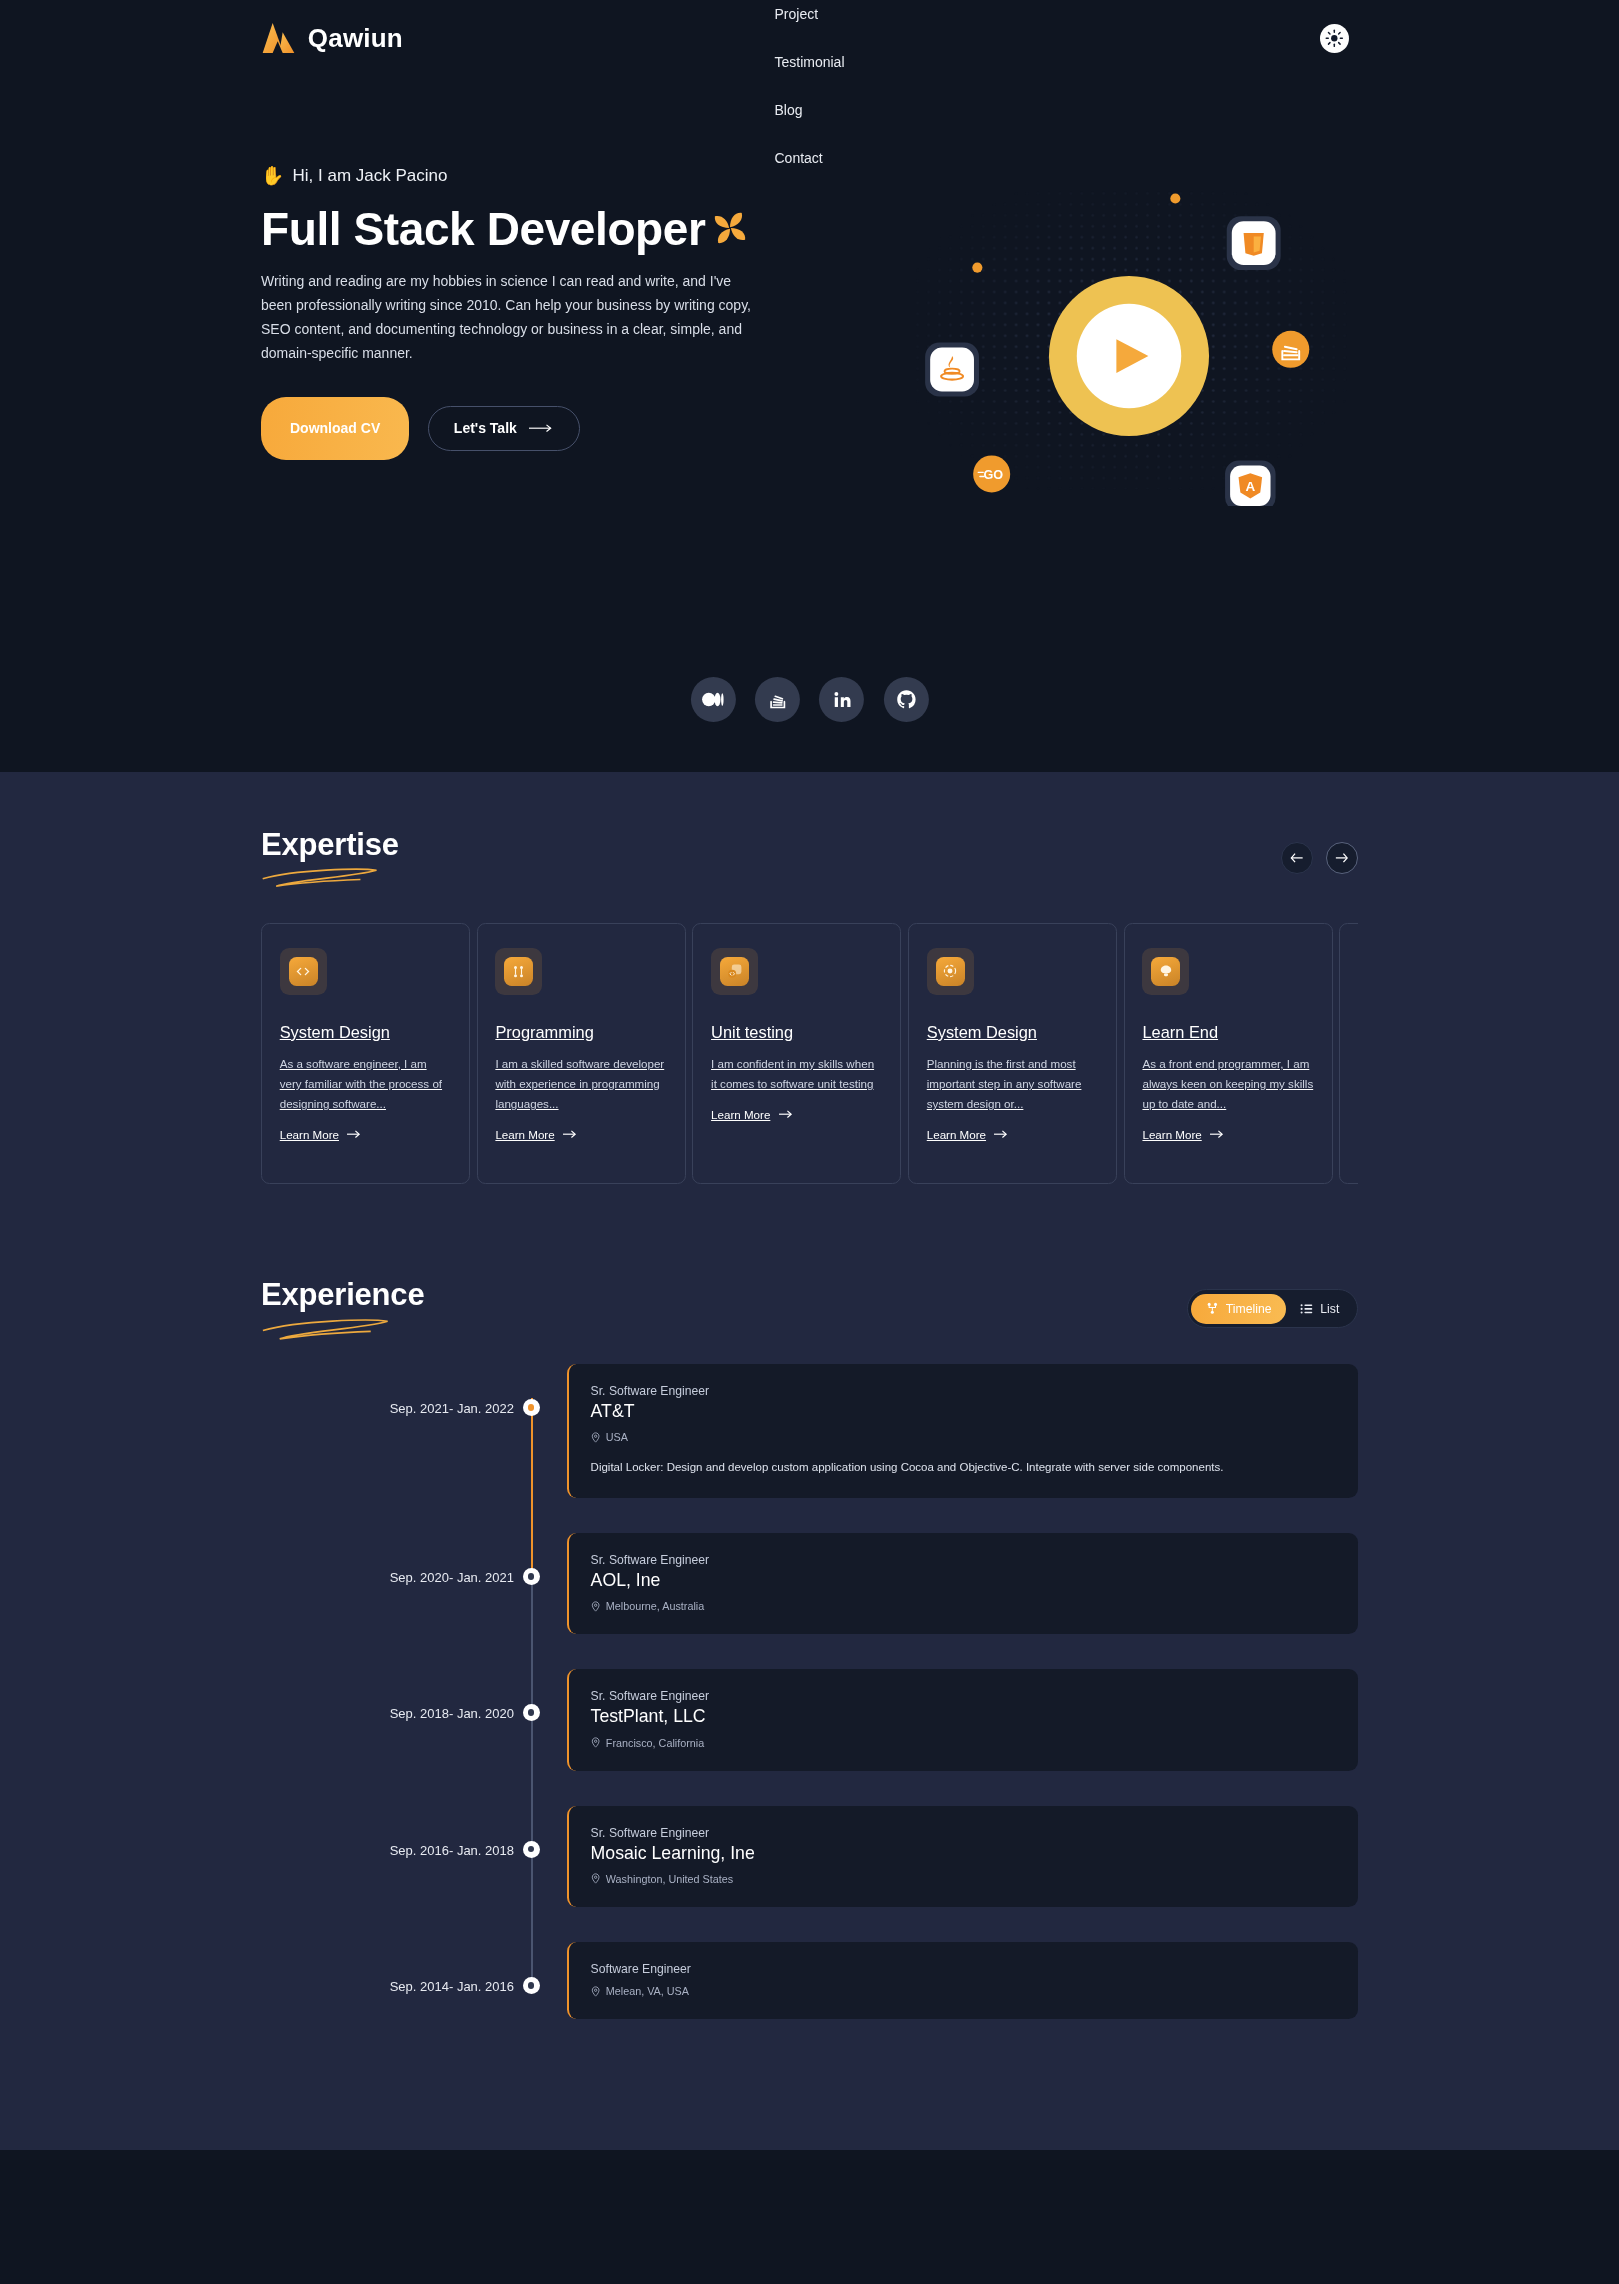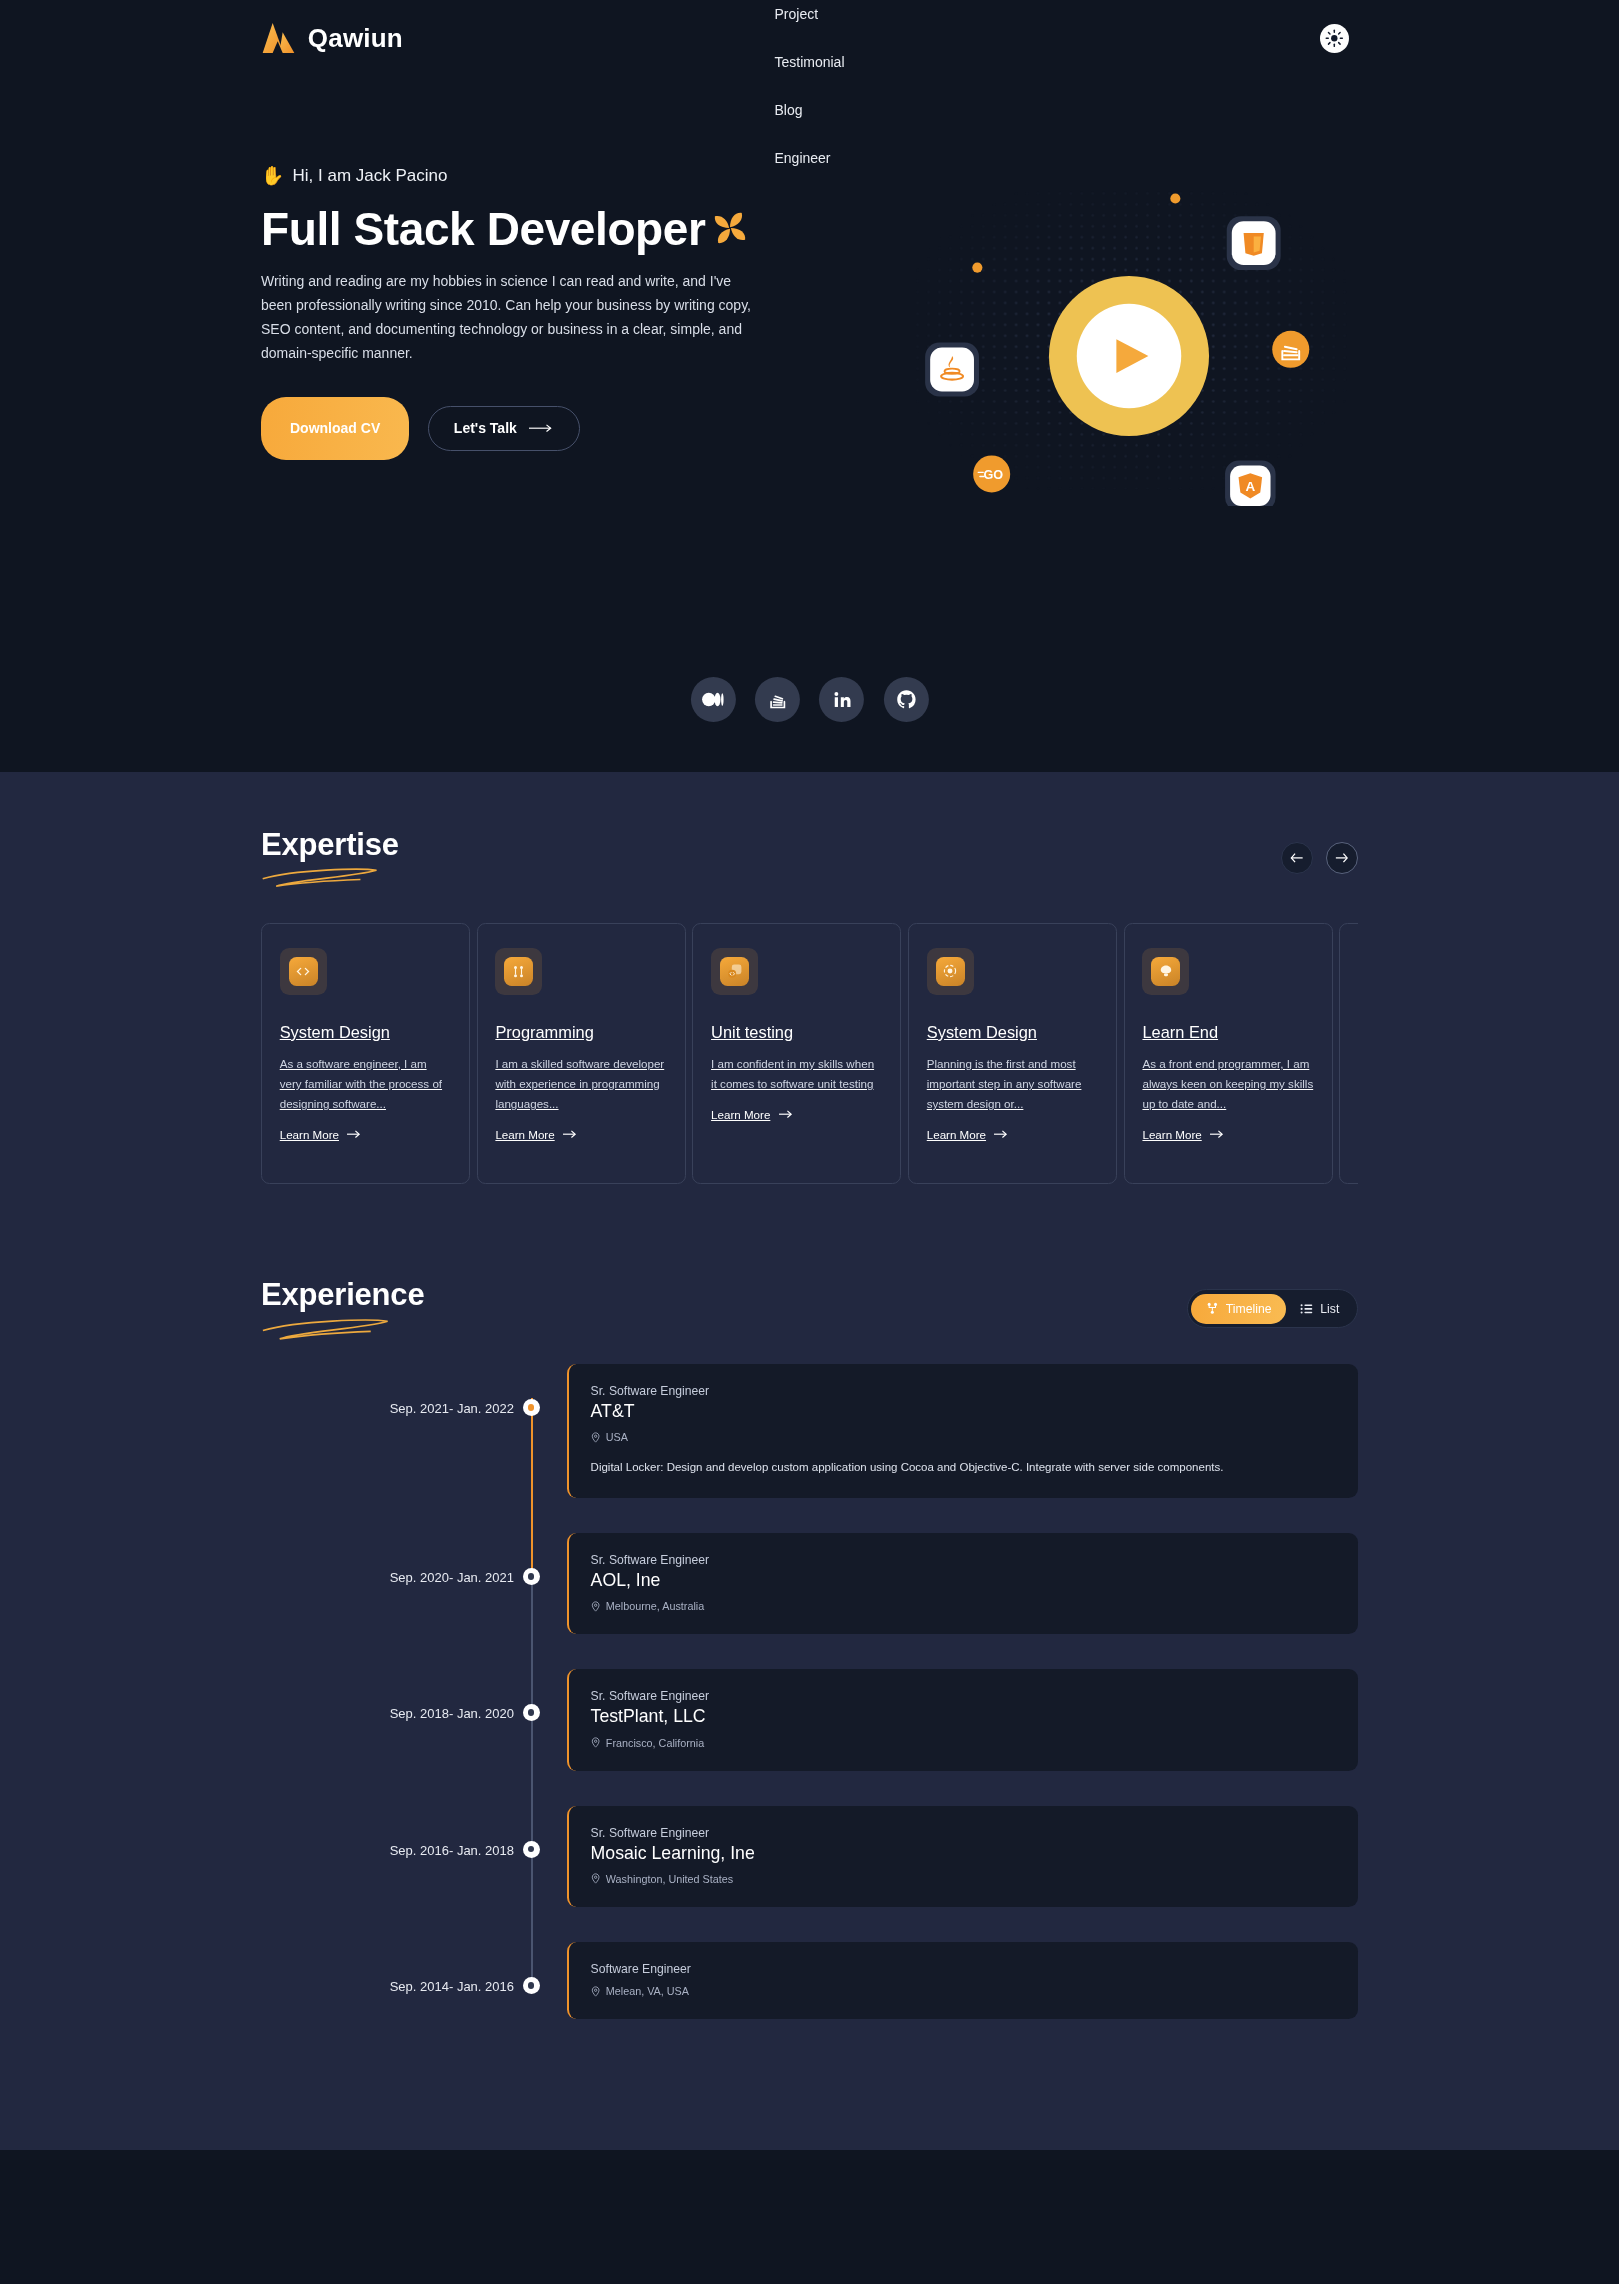--- a/index.html
+++ b/index.html
@@ -187,21 +187,21 @@
         </span>
         <span class="brand-name">Qawiun</span>
       </div>
 
       <div class="nav-links">
         <a class="nav-link" href="#">Home</a>
         <a class="nav-link" href="#">Expertise</a>
         <a class="nav-link" href="#">Project</a>
         <a class="nav-link" href="#">Testimonial</a>
         <a class="nav-link" href="#">Blog</a>
-        <a class="nav-link" href="#">Engineer</a>
+        <a class="nav-link" href="#">Contact</a>
       </div>
 
       <div class="theme-toggle">
         <svg width="18.6" height="18.6" viewBox="0 0 24 24">
           <circle cx="12" cy="12" r="4.1" fill="#10182a"></circle>
           <g stroke="#10182a" stroke-width="1.9" stroke-linecap="round">
             <line x1="12" y1="1.6" x2="12" y2="4.2"></line>
               <line x1="12" y1="19.8" x2="12" y2="22.4"></line>
             <line x1="1.6" y1="12" x2="4.2" y2="12"></line>
               <line x1="19.8" y1="12" x2="22.4" y2="12"></line>

